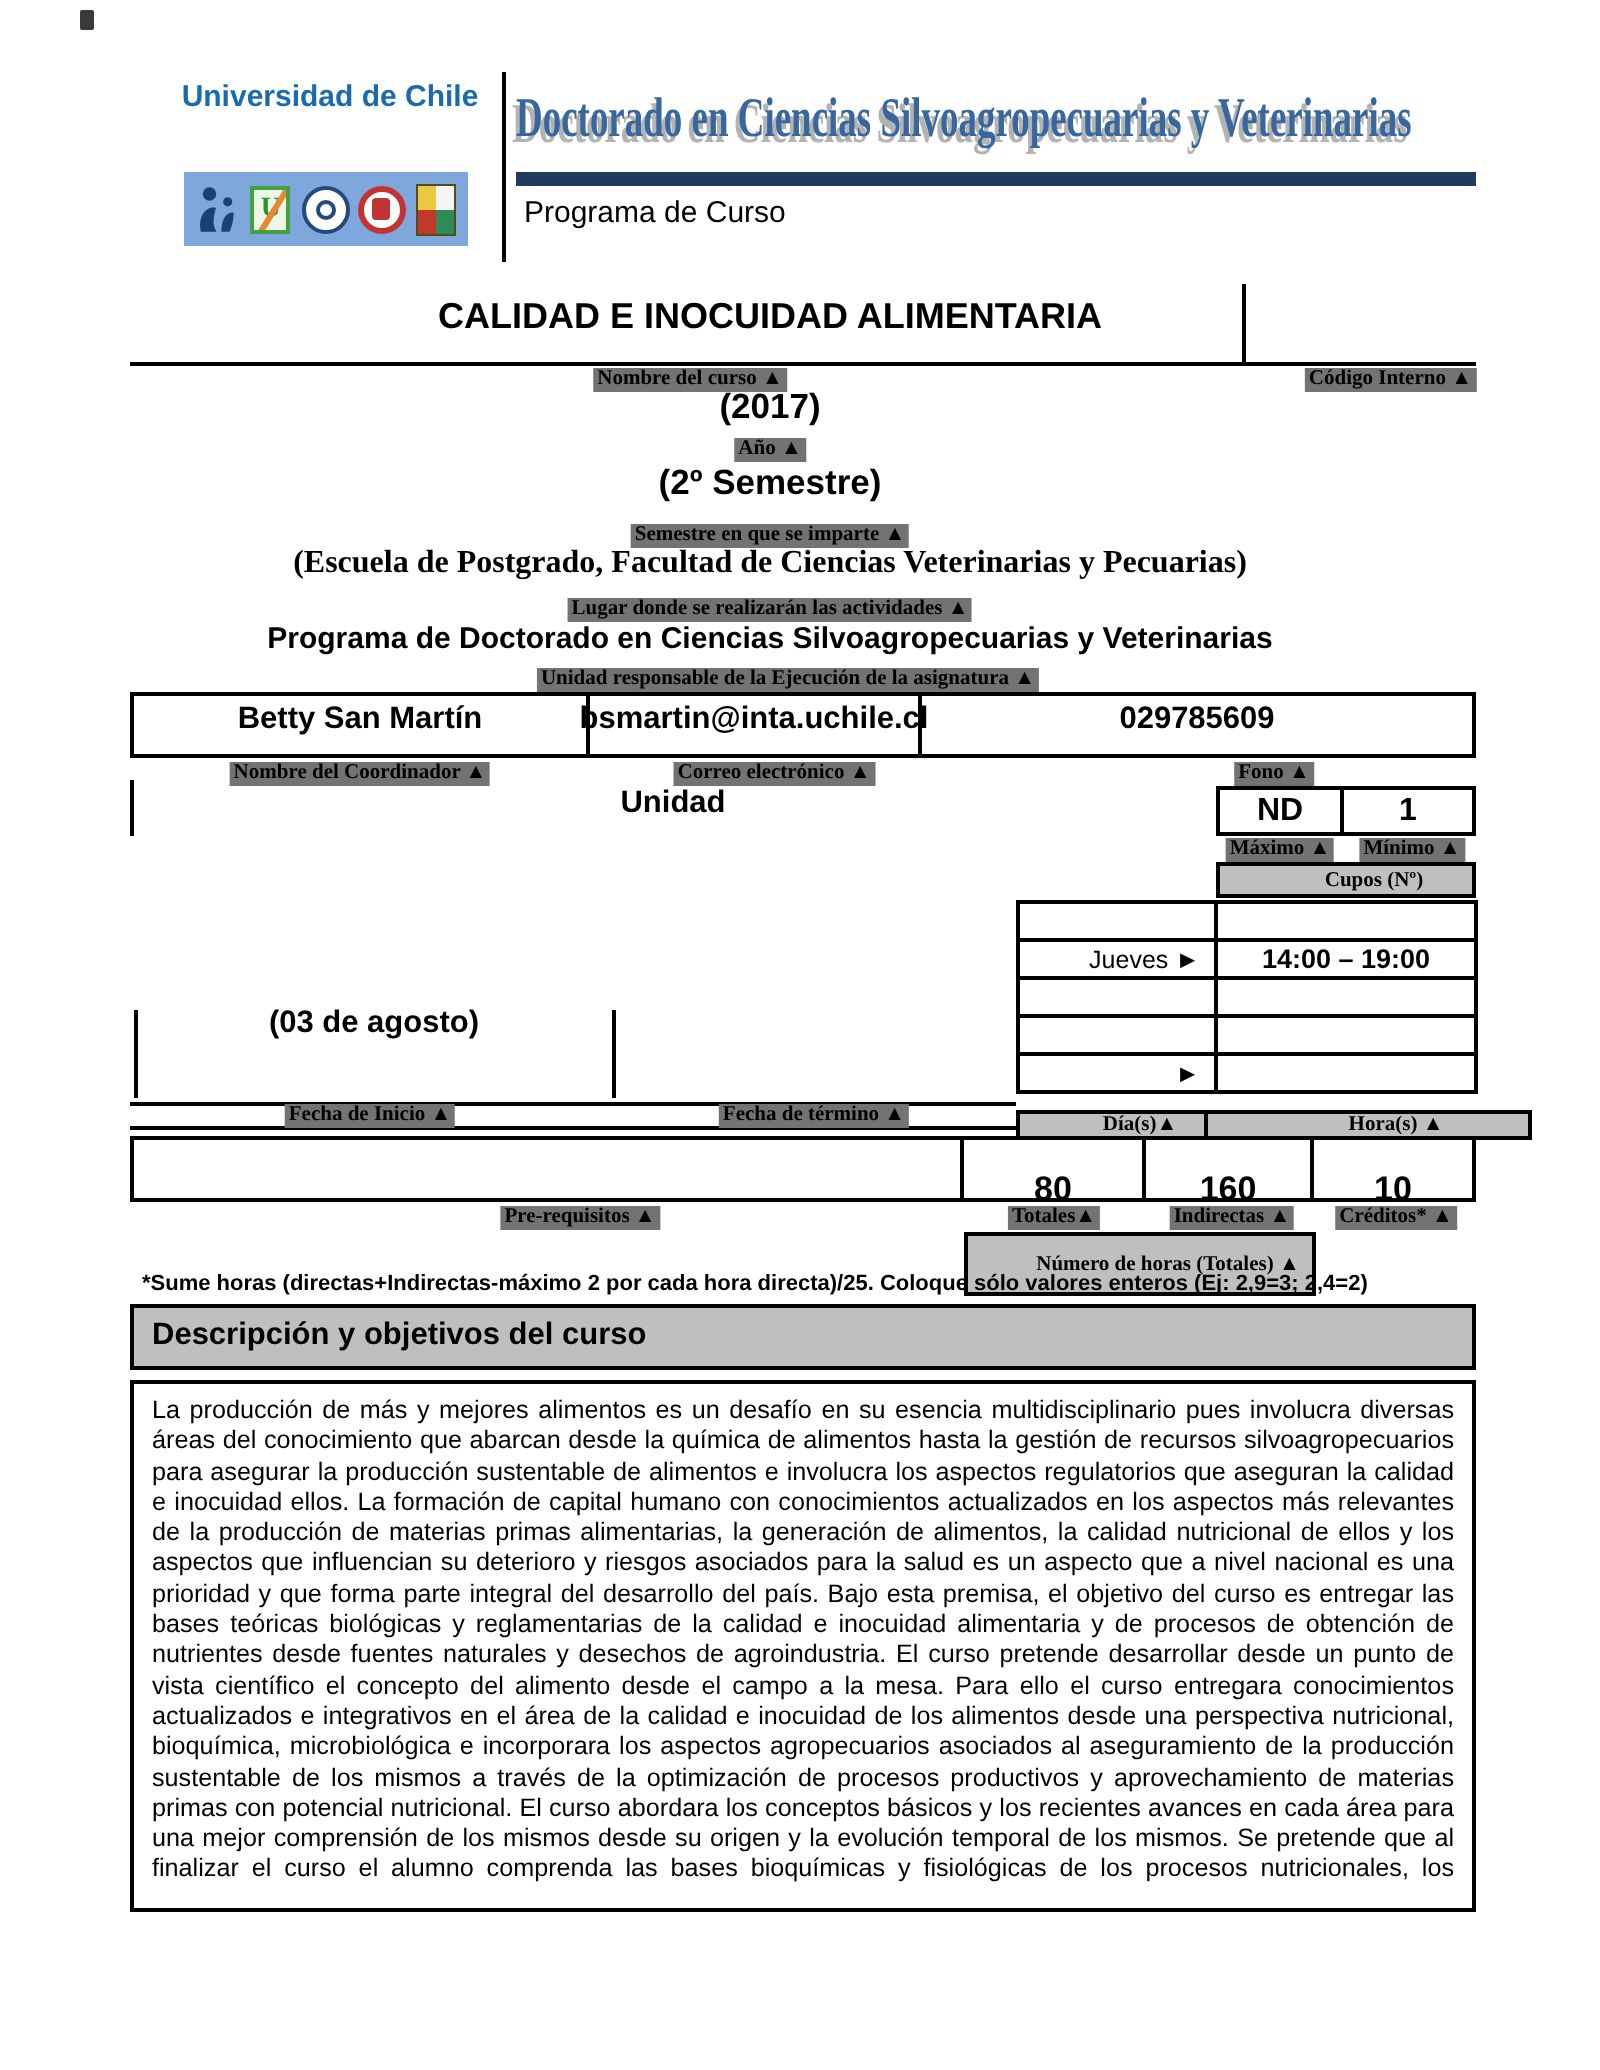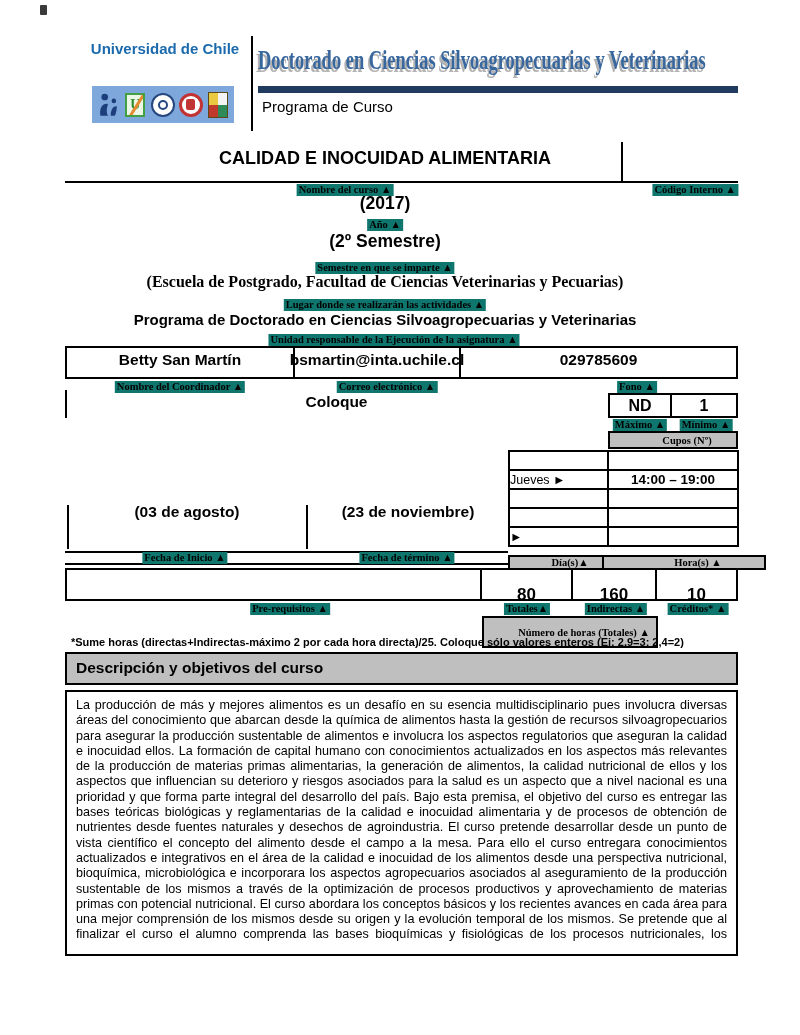--- a/index.html
+++ b/index.html
@@ -4,21 +4,21 @@
 <style>
   html,body{margin:0;padding:0;background:#9a9a9a;}
   .page{position:relative;width:800px;height:1035px;background:#ffffff;
         font-family:"Liberation Sans",sans-serif;color:#000;overflow:hidden;margin:0 auto;}
   .abs{position:absolute;box-sizing:border-box;}
   .hline{position:absolute;background:#000;height:2px;}
   .vline{position:absolute;background:#000;width:2px;}
   .cx{transform:translateX(-50%);}
   .rx{transform:translateX(-100%);}
   .lbl{position:absolute;font-family:"Liberation Serif",serif;font-weight:bold;font-size:10.5px;
-       line-height:12px;background:#0f766e;padding:0 2px;white-space:nowrap;}
+       line-height:12px;background:#737373;padding:0 2px;white-space:nowrap;}
   .bigval{position:absolute;left:65px;width:640px;text-align:center;font-weight:bold;font-size:17.5px;}
   .corner-mark{position:absolute;left:40px;top:5px;width:7px;height:10px;background:#3a3a3a;border-radius:1px;}
   
   .uni-name{position:absolute;left:78px;top:40px;width:174px;text-align:center;
             font-weight:bold;font-size:15px;color:#1A6AAD;}
   .logo-strip{position:absolute;left:92px;top:86px;width:142px;height:37px;background:#7EA8DC;
               display:flex;align-items:center;justify-content:space-around;padding:0 2px;box-sizing:border-box;}
   .logo{width:24px;height:28px;display:flex;align-items:center;justify-content:center;position:relative;}
   .logo-u-box{width:20px;height:24px;background:#EDF7E8;border:2px solid #43A143;box-sizing:border-box;
               display:flex;align-items:center;justify-content:center;position:relative;overflow:hidden;}
@@ -51,21 +51,21 @@
   .nd-max{width:62px;border-right:2px solid #000;}
   .nd-min{flex:1;}
   .type-band{position:absolute;left:65px;top:418px;width:543px;height:42px;background:#BFBFBF;
              text-align:center;padding-top:2px;box-sizing:border-box;
              font-family:"Liberation Serif",serif;font-weight:bold;font-size:11px;}
   .gray-cell{position:absolute;background:#BFBFBF;border:2px solid #000;box-sizing:border-box;
              display:flex;align-items:center;justify-content:center;
              font-family:"Liberation Serif",serif;font-weight:bold;font-size:10.5px;padding-left:28px;}
   .sched{position:absolute;left:508px;top:450px;border-collapse:collapse;}
   .sched td{border:2px solid #000;height:17px;background:#fff;padding:0;}
-  .sched .sd{width:90px;text-align:left;padding-right:7px;font-size:12.5px;font-family:"Liberation Sans",sans-serif;}
+  .sched .sd{width:90px;text-align:right;padding-right:7px;font-size:12.5px;font-family:"Liberation Sans",sans-serif;}
   .sched .sh{width:128px;text-align:center;font-weight:bold;font-size:13.5px;}
   .date-val{position:absolute;font-weight:bold;font-size:15.5px;text-align:center;}
   .fecha-strip{position:absolute;left:65px;top:551px;width:443px;height:14px;background:#fff;
                border-top:2px solid #000;border-bottom:2px solid #000;box-sizing:border-box;}
   .hours-row{position:absolute;left:65px;top:568px;width:673px;height:33px;display:flex;box-sizing:border-box;}
   .hours-row > div{box-sizing:border-box;border:2px solid #000;margin-left:-2px;background:#fff;
                    display:flex;align-items:flex-start;justify-content:center;font-weight:bold;font-size:17px;padding-top:15px;}
   .hours-row > div:first-child{margin-left:0;}
   .prereq-cell{width:417px;}
   .h-direct{width:93px;}
@@ -145,21 +145,21 @@
   <div class="coord-row">
     <div class="cell-name">Betty San Martín</div>
     <div class="cell-mail">bsmartin@inta.uchile.cl</div>
     <div class="cell-phone">029785609</div>
   </div>
   <span class="lbl cx" style="left:180px;top:381px;">Nombre del Coordinador ▲</span>
   <span class="lbl cx" style="left:387px;top:381px;">Correo electrónico ▲</span>
   <span class="lbl cx" style="left:637px;top:381px;">Fono ▲</span>
 
   <div class="vline" style="left:65px;top:390px;height:28px;"></div>
-  <div class="abs" style="left:65px;top:393px;width:543px;text-align:center;font-weight:bold;font-size:15.5px;">Coloque</div>
+  <div class="abs" style="left:65px;top:393px;width:543px;text-align:center;font-weight:bold;font-size:15.5px;">Unidad</div>
   <div class="nd-box">
     <div class="nd-max">ND</div>
     <div class="nd-min">1</div>
   </div>
   <span class="lbl cx" style="left:640px;top:419px;">Máximo ▲</span>
   <span class="lbl cx" style="left:706px;top:419px;">Mínimo ▲</span>
   <div class="gray-cell" style="left:608px;top:431px;width:130px;height:18px;">Cupos (Nº)</div>
 
   <table class="sched">
     <tbody>
@@ -184,21 +184,20 @@
       <td class="sh"></td>
     </tr>
   </tbody>
     </table>
   <div class="gray-cell" style="left:508px;top:555px;width:96px;height:15px;">Día(s)▲</div>
   <div class="gray-cell" style="left:602px;top:555px;width:164px;height:15px;">Hora(s) ▲</div>
 
   <div class="vline" style="left:67px;top:505px;height:44px;"></div>
   <div class="vline" style="left:306px;top:505px;height:44px;"></div>
   <div class="date-val" style="left:69px;top:503px;width:236px;">(03 de agosto)</div>
-  <div class="date-val" style="left:308px;top:503px;width:200px;">(23 de noviembre)</div>
   <div class="fecha-strip"></div>
   <span class="lbl cx" style="left:185px;top:552px;">Fecha de Inicio ▲</span>
   <span class="lbl cx" style="left:407px;top:552px;">Fecha de término ▲</span>
 
   <div class="hours-row">
     <div class="prereq-cell"></div>
     <div class="h-direct">80</div>
     <div class="h-indirect">160</div>
     <div class="h-credits">10</div>
   </div>

